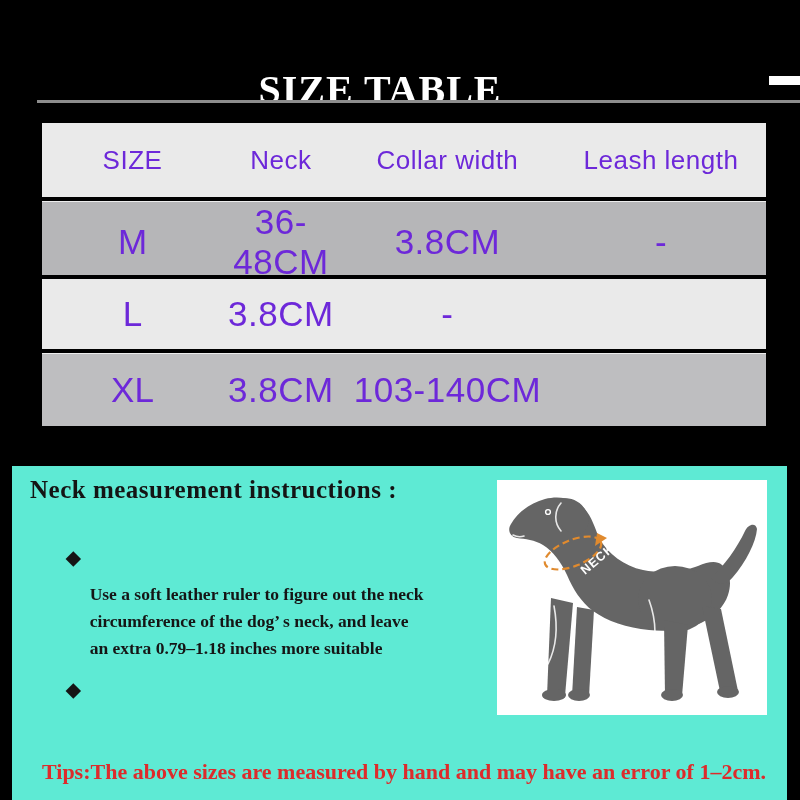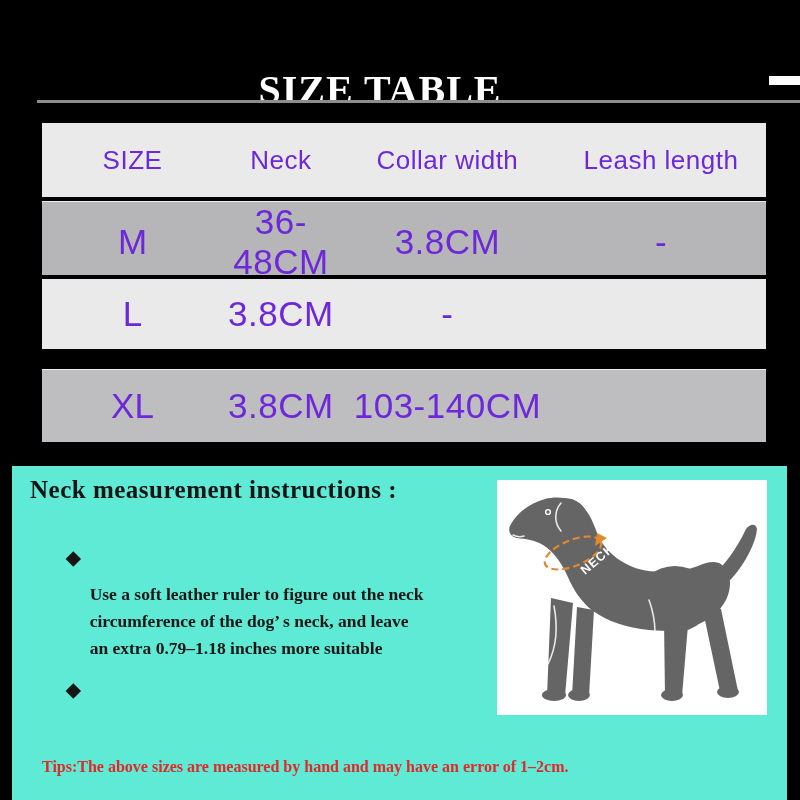--- a/index.html
+++ b/index.html
@@ -41,21 +41,21 @@
   }
   .t-row .cell{
     text-align:center;
     font-size:35px;
     letter-spacing:0.5px;
   }
   .t-row.header{height:74px;background:#eaeaea;}
   .t-row.header .cell{font-size:26px;}
   .t-row.row-m{height:73px;background:#b6b6b8;margin-top:4px;border-top:1px solid #ededed;}
   .t-row.row-l{height:70px;background:#eaeaea;margin-top:4px;}
-  .t-row.row-xl{height:72px;background:#bebec0;margin-top:20px;border-top:1px solid #ededed;}
+  .t-row.row-xl{height:72px;background:#bebec0;margin-top:4px;border-top:1px solid #ededed;}
   .cell.size-cell{font-size:35px;letter-spacing:0;}
   
   .instructions-panel{
     position:absolute;left:12px;top:466px;width:775px;height:341px;
     background:#5eead4;
   }
   .instructions-heading{
     position:absolute;left:18px;top:10px;margin:0;
     font-family:"Liberation Serif", serif;
     font-weight:bold;
@@ -90,21 +90,21 @@
     position:absolute;left:485px;top:14px;
     width:270px;height:235px;
     background:#fff;
   }
   .dog-box svg{display:block;width:100%;height:100%;}
   
   .tips{
     position:absolute;left:30px;top:290px;
     font-family:"Liberation Serif", serif;
     font-weight:bold;
-    font-size:16px;
+    font-size:22px;
     line-height:1.42;
     color:#dd2b2b;
   }
 </style>
 </head>
 <body>
 
 <h1 class="page-title">SIZE TABLE</h1>
 <div class="top-right-dash"></div>
 <div class="divider-line"></div>

